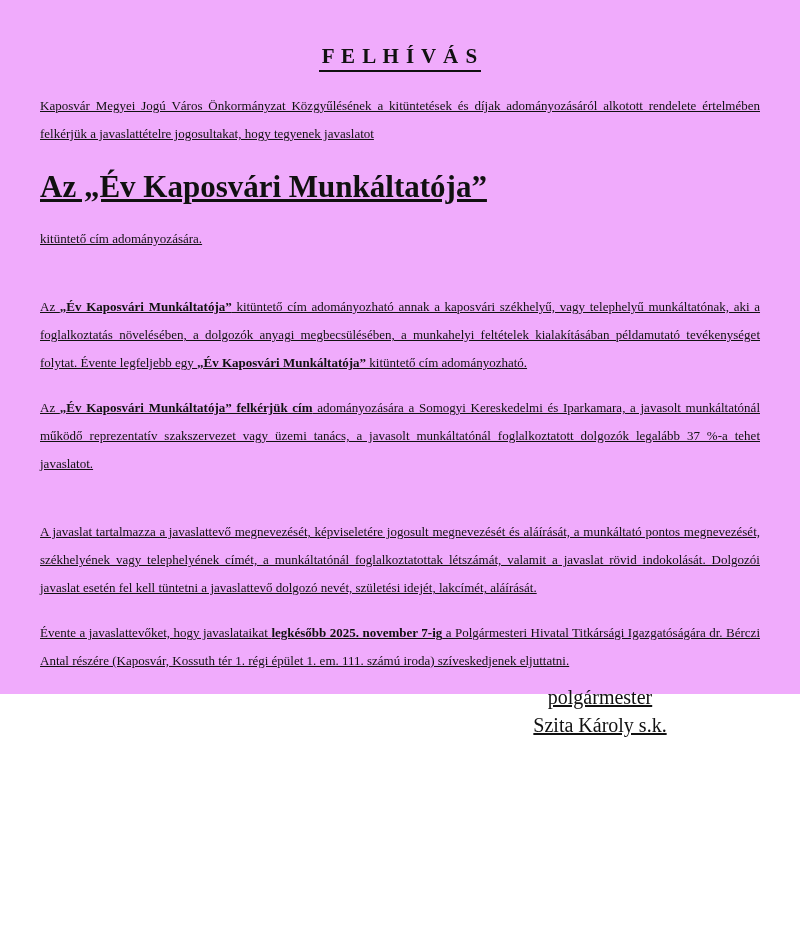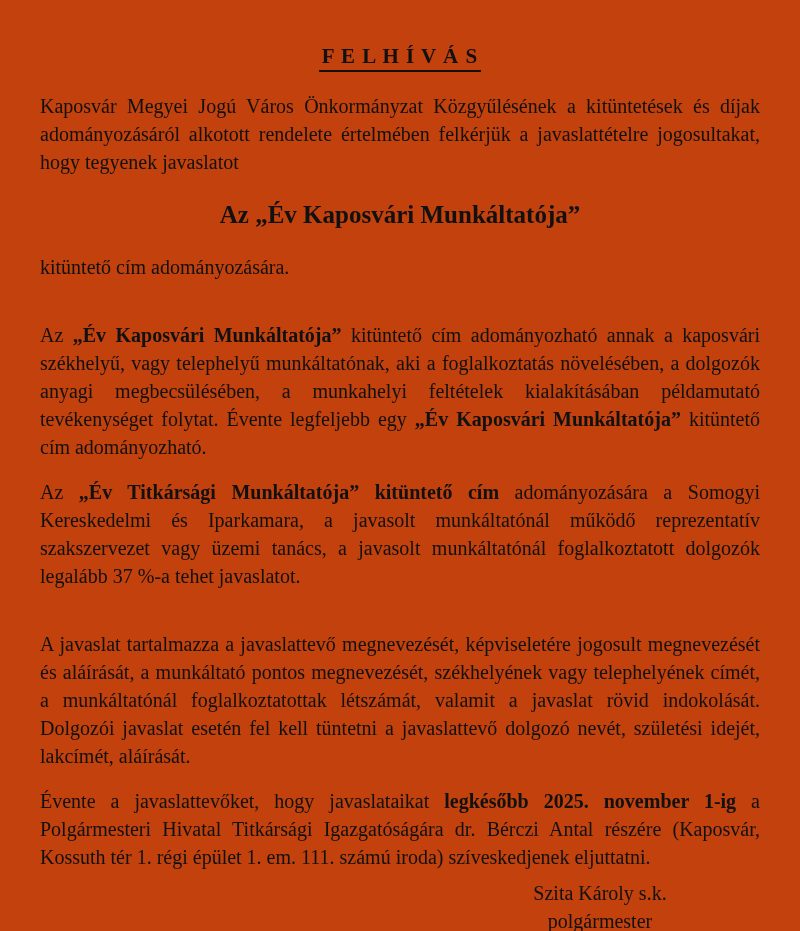--- a/index.html
+++ b/index.html
@@ -10,49 +10,50 @@
   body {
     width: 800px;
     height: 931px;
     font-family: "Liberation Serif", "DejaVu Serif", serif;
     color: #111111;
     overflow: hidden;
   }
   .page {
     box-sizing: border-box;
     width: 800px;
-    height: 931px;
+    height: 694px;
     padding: 44px 40px 0 40px;
-    background: #c2410c;
+    background: #f0abfc;
+    text-decoration: underline;
   }
   .doc-title {
     text-align: center;
     font-size: 21px;
     font-weight: bold;
     line-height: 24px;
     margin: 0 0 20px 0;
   }
   .doc-title .underlined {
     display: inline-block;
     letter-spacing: 1px;
     border-bottom: 2px solid #111111;
     padding: 0 3px 2px 3px;
   }
   .para {
-    font-size: 20px;
+    font-size: 13px;
     line-height: 28px;
     margin: 0 0 22px 0;
   }
   .justify {
     text-align: justify;
     text-justify: inter-word;
   }
   .award-heading {
-    text-align: center;
-    font-size: 25px;
+    text-align: left;
+    font-size: 31px;
     font-weight: bold;
     line-height: 28px;
     margin: 25px 0 24px 0;
   }
   .mb-wide { margin-bottom: 28px; }
   .mb-mid  { margin-bottom: 17px; margin-top: 40px; }
   .mb-tight{ margin-bottom: 7px;  }
   .mb-pre-sig { margin-bottom: 8px; }
   .signature {
     width: 320px;
@@ -71,24 +72,24 @@
   <h1 class="doc-title"><span class="underlined">F E L H Í V Á S</span></h1>
 
   <p class="para justify"><span>Kaposvár Megyei Jogú Város Önkormányzat Közgyűlésének a kitüntetések és díjak adományozásáról alkotott rendelete értelmében felkérjük a javaslattételre jogosultakat, hogy tegyenek javaslatot</span></p>
 
   <h2 class="award-heading"><b>Az „Év Kaposvári Munkáltatója”</b></h2>
 
   <p class="para mb-wide"><span>kitüntető cím adományozására.</span></p>
 
   <p class="para justify mb-mid"><span>Az </span><b>„Év Kaposvári Munkáltatója”</b><span> kitüntető cím adományozható annak a kaposvári székhelyű, vagy telephelyű munkáltatónak, aki a foglalkoztatás növelésében, a dolgozók anyagi megbecsülésében, a munkahelyi feltételek kialakításában példamutató tevékenységet folytat. Évente legfeljebb egy </span><b>„Év Kaposvári Munkáltatója”</b><span> kitüntető cím adományozható.</span></p>
 
-  <p class="para justify mb-tight"><span>Az </span><b>„Év Titkársági Munkáltatója” kitüntető cím</b><span> adományozására a Somogyi Kereskedelmi és Iparkamara, a javasolt munkáltatónál működő reprezentatív szakszervezet vagy üzemi tanács, a javasolt munkáltatónál foglalkoztatott dolgozók legalább 37 %-a tehet javaslatot.</span></p>
+  <p class="para justify mb-tight"><span>Az </span><b>„Év Kaposvári Munkáltatója” felkérjük cím</b><span> adományozására a Somogyi Kereskedelmi és Iparkamara, a javasolt munkáltatónál működő reprezentatív szakszervezet vagy üzemi tanács, a javasolt munkáltatónál foglalkoztatott dolgozók legalább 37 %-a tehet javaslatot.</span></p>
 
   <p class="para justify mb-mid"><span>A javaslat tartalmazza a javaslattevő megnevezését, képviseletére jogosult megnevezését és aláírását, a munkáltató pontos megnevezését, székhelyének vagy telephelyének címét, a munkáltatónál foglalkoztatottak létszámát, valamit a javaslat rövid indokolását. Dolgozói javaslat esetén fel kell tüntetni a javaslattevő dolgozó nevét, születési idejét, lakcímét, aláírását.</span></p>
 
-  <p class="para justify mb-pre-sig"><span>Évente a javaslattevőket, hogy javaslataikat </span><b>legkésőbb 2025. november 1-ig</b><span> a Polgármesteri Hivatal Titkársági Igazgatóságára dr. Bérczi Antal részére (Kaposvár, Kossuth tér 1. régi épület 1. em. 111. számú iroda) szíveskedjenek eljuttatni.</span></p>
+  <p class="para justify mb-pre-sig"><span>Évente a javaslattevőket, hogy javaslataikat </span><b>legkésőbb 2025. november 7-ig</b><span> a Polgármesteri Hivatal Titkársági Igazgatóságára dr. Bérczi Antal részére (Kaposvár, Kossuth tér 1. régi épület 1. em. 111. számú iroda) szíveskedjenek eljuttatni.</span></p>
 
   <div class="signature">
+    <div>polgármester</div>
     <div>Szita Károly s.k.</div>
-    <div>polgármester</div>
   </div>
 
 </div>
 
 </body></html>

